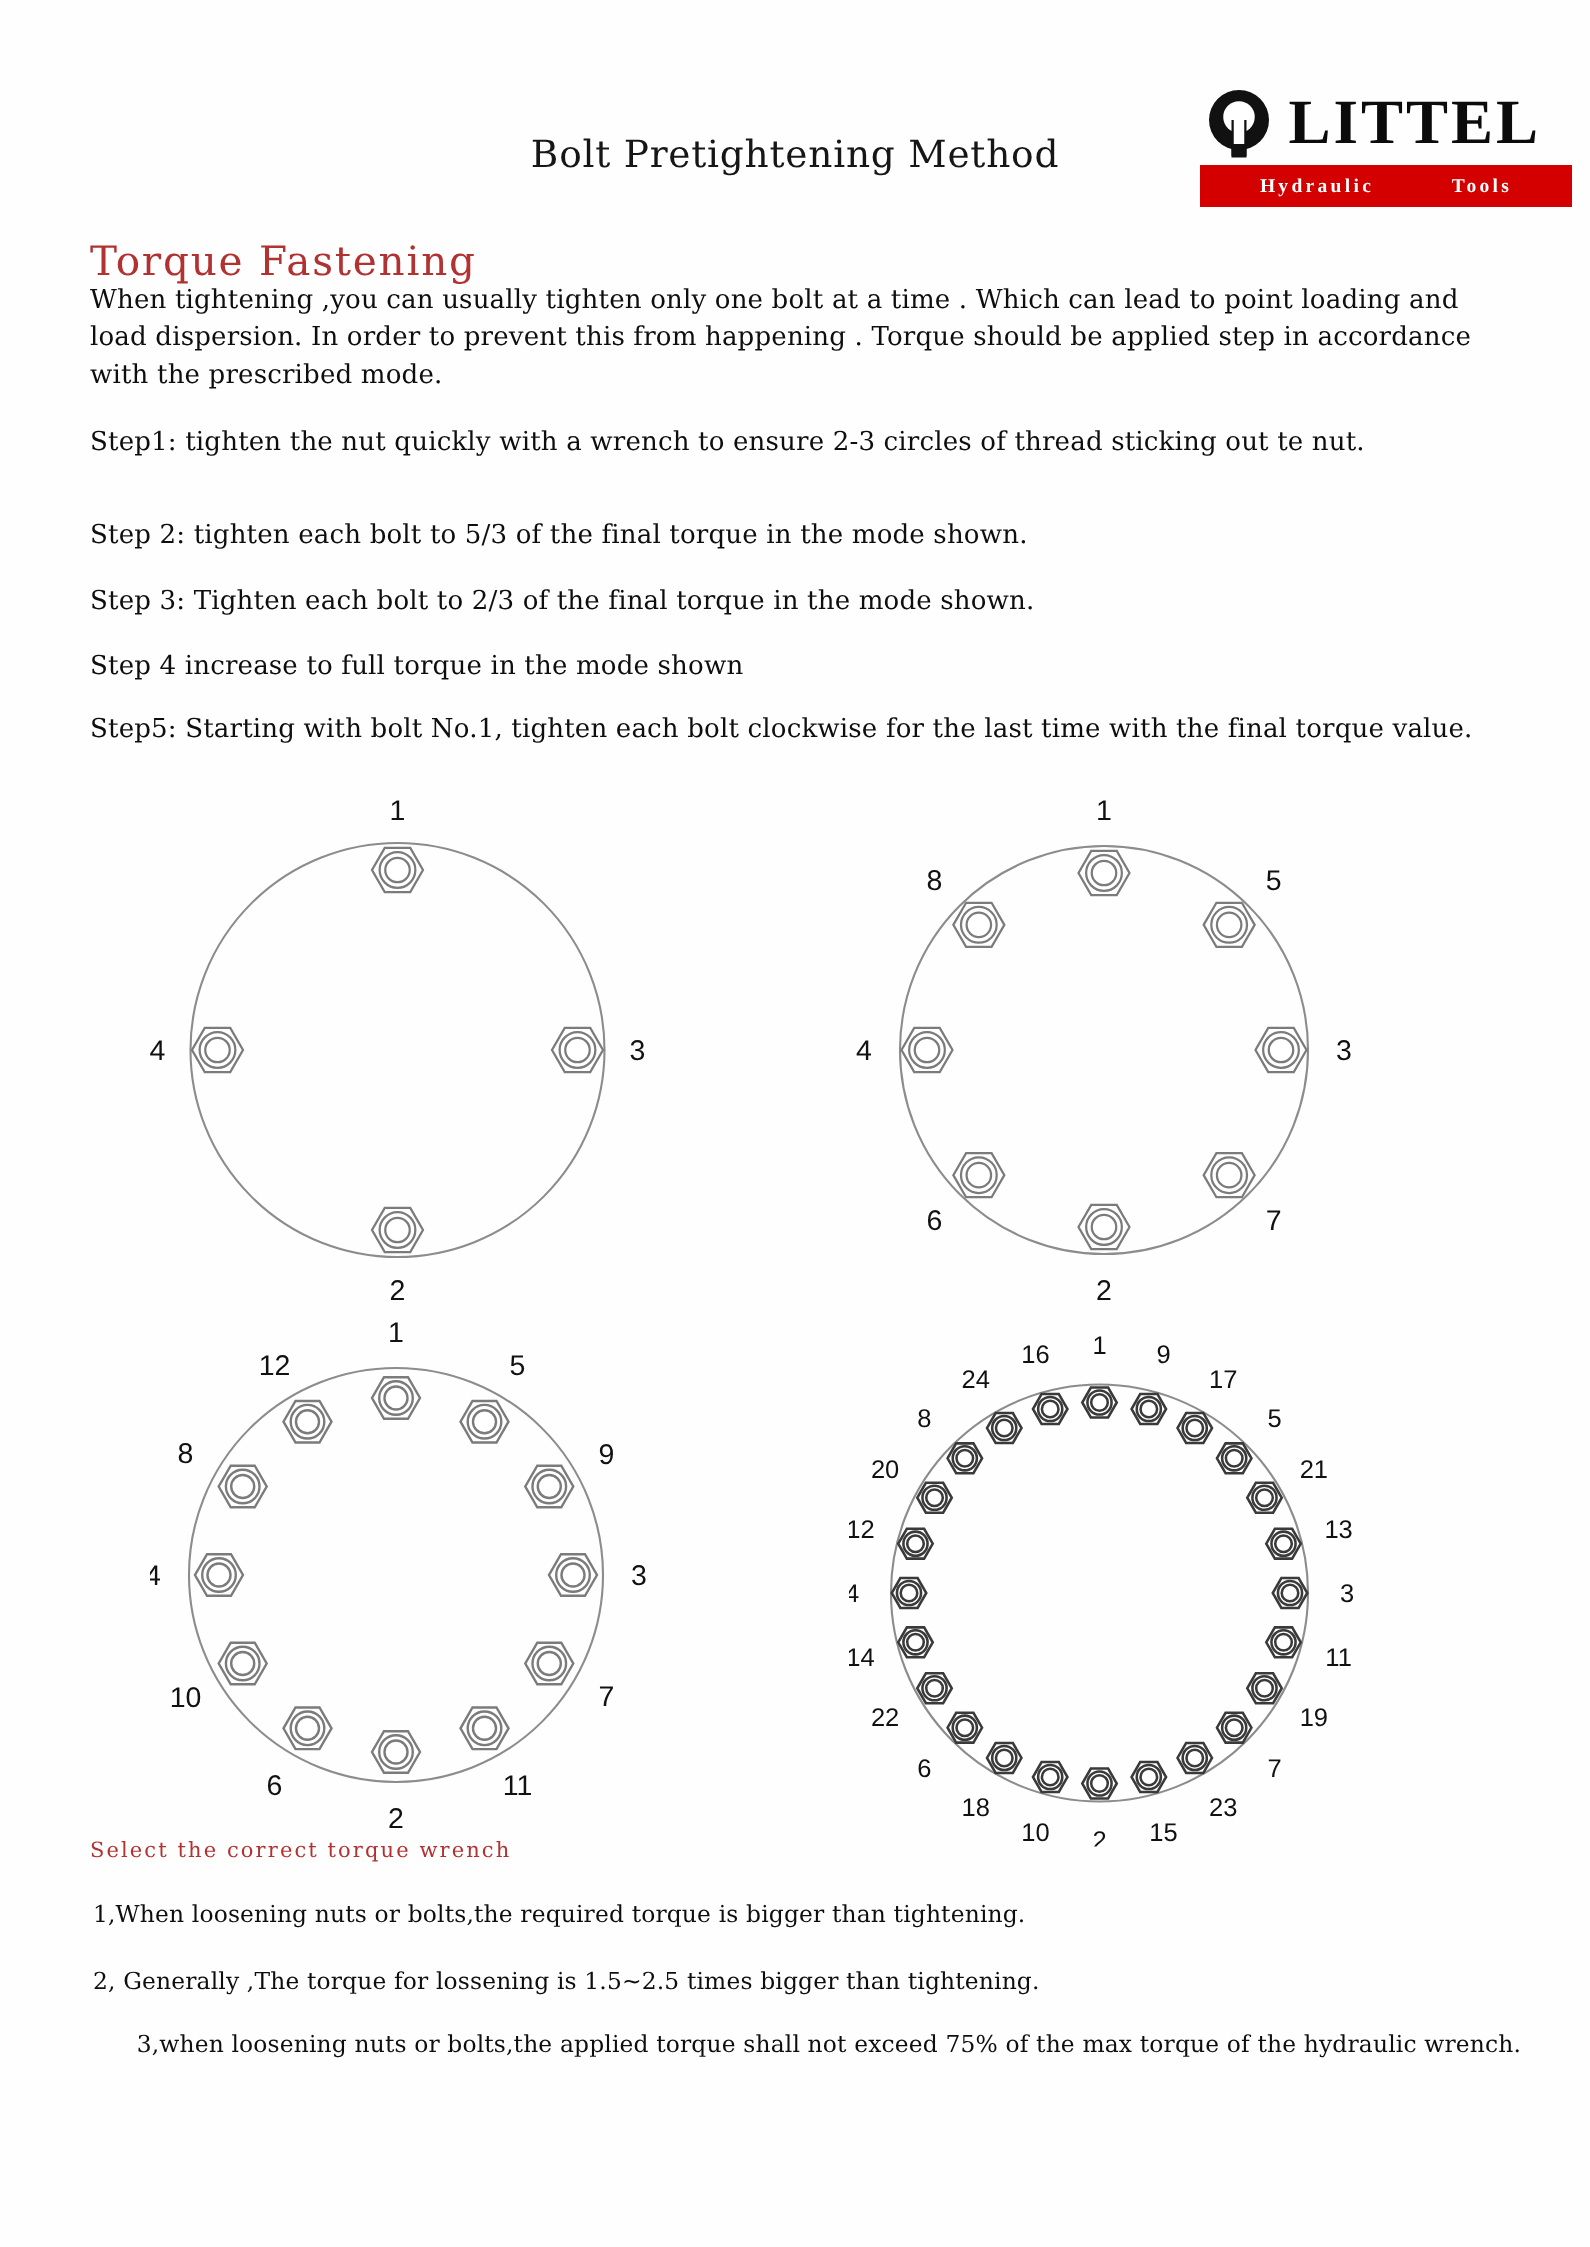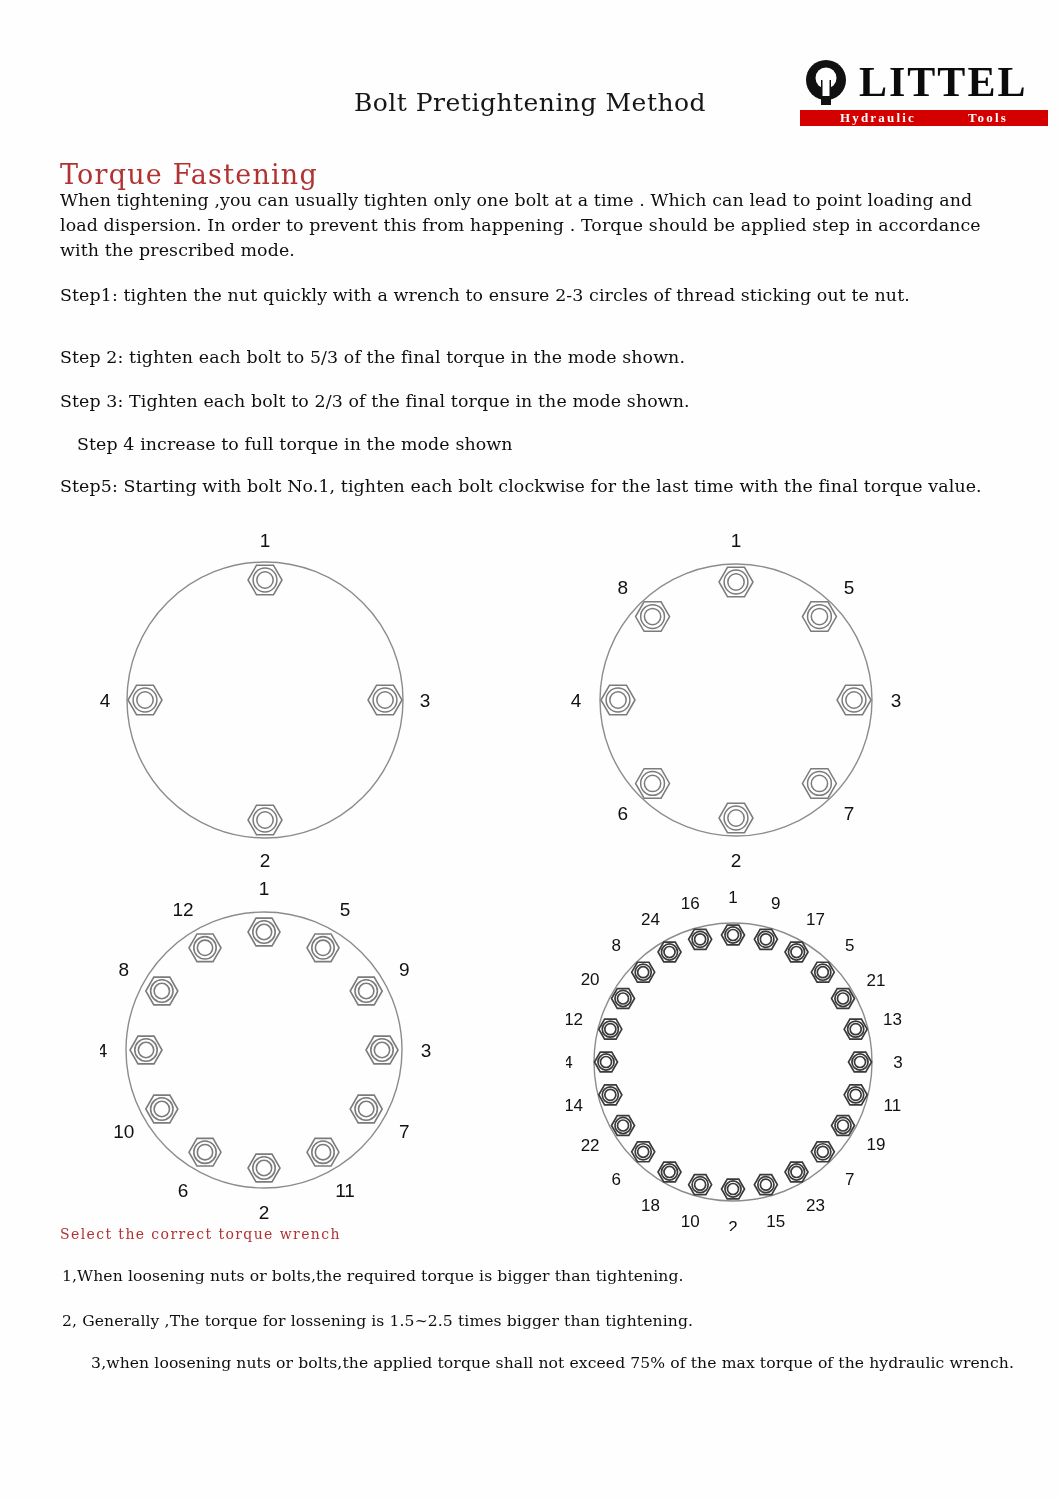--- a/index.html
+++ b/index.html
@@ -41,21 +41,21 @@
     font-family: "Liberation Serif", serif;
     font-weight: bold;
     font-size: 42px;
     letter-spacing: 2px;
     color: #0b0b0b;
     line-height: 46px;
     margin-left: 7px;
   }
   .logo-bar {
     background: #d40000;
-    height: 16px;
+    height: 28px;
     margin-top: 2px;
     display: flex;
     align-items: center;
     justify-content: space-around;
     padding: 0 14px;
   }
   .logo-bar span {
     color: #ffffff;
     font-family: "Liberation Serif", serif;
     font-weight: bold;
@@ -106,21 +106,21 @@
     font-size: 15.6px;
     line-height: 23px;
     color: #0e0e0e;
     letter-spacing: 0.1px;
   }
 
   #intro-paragraph { top: 188px; }
   #step-1 { top: 283px; }
   #step-2 { top: 345px; }
   #step-3 { top: 389px; }
-  #step-4 { top: 432px; margin-left: 17px; }
+  #step-4 { top: 432px; }
   #step-5 { top: 474px; }
 
   #note-1 { top: 1265px; }
   #note-2 { top: 1310px; }
   #note-3 { top: 1352px; text-align: right; }
 
   
   .diagram {
     position: absolute;
   }

